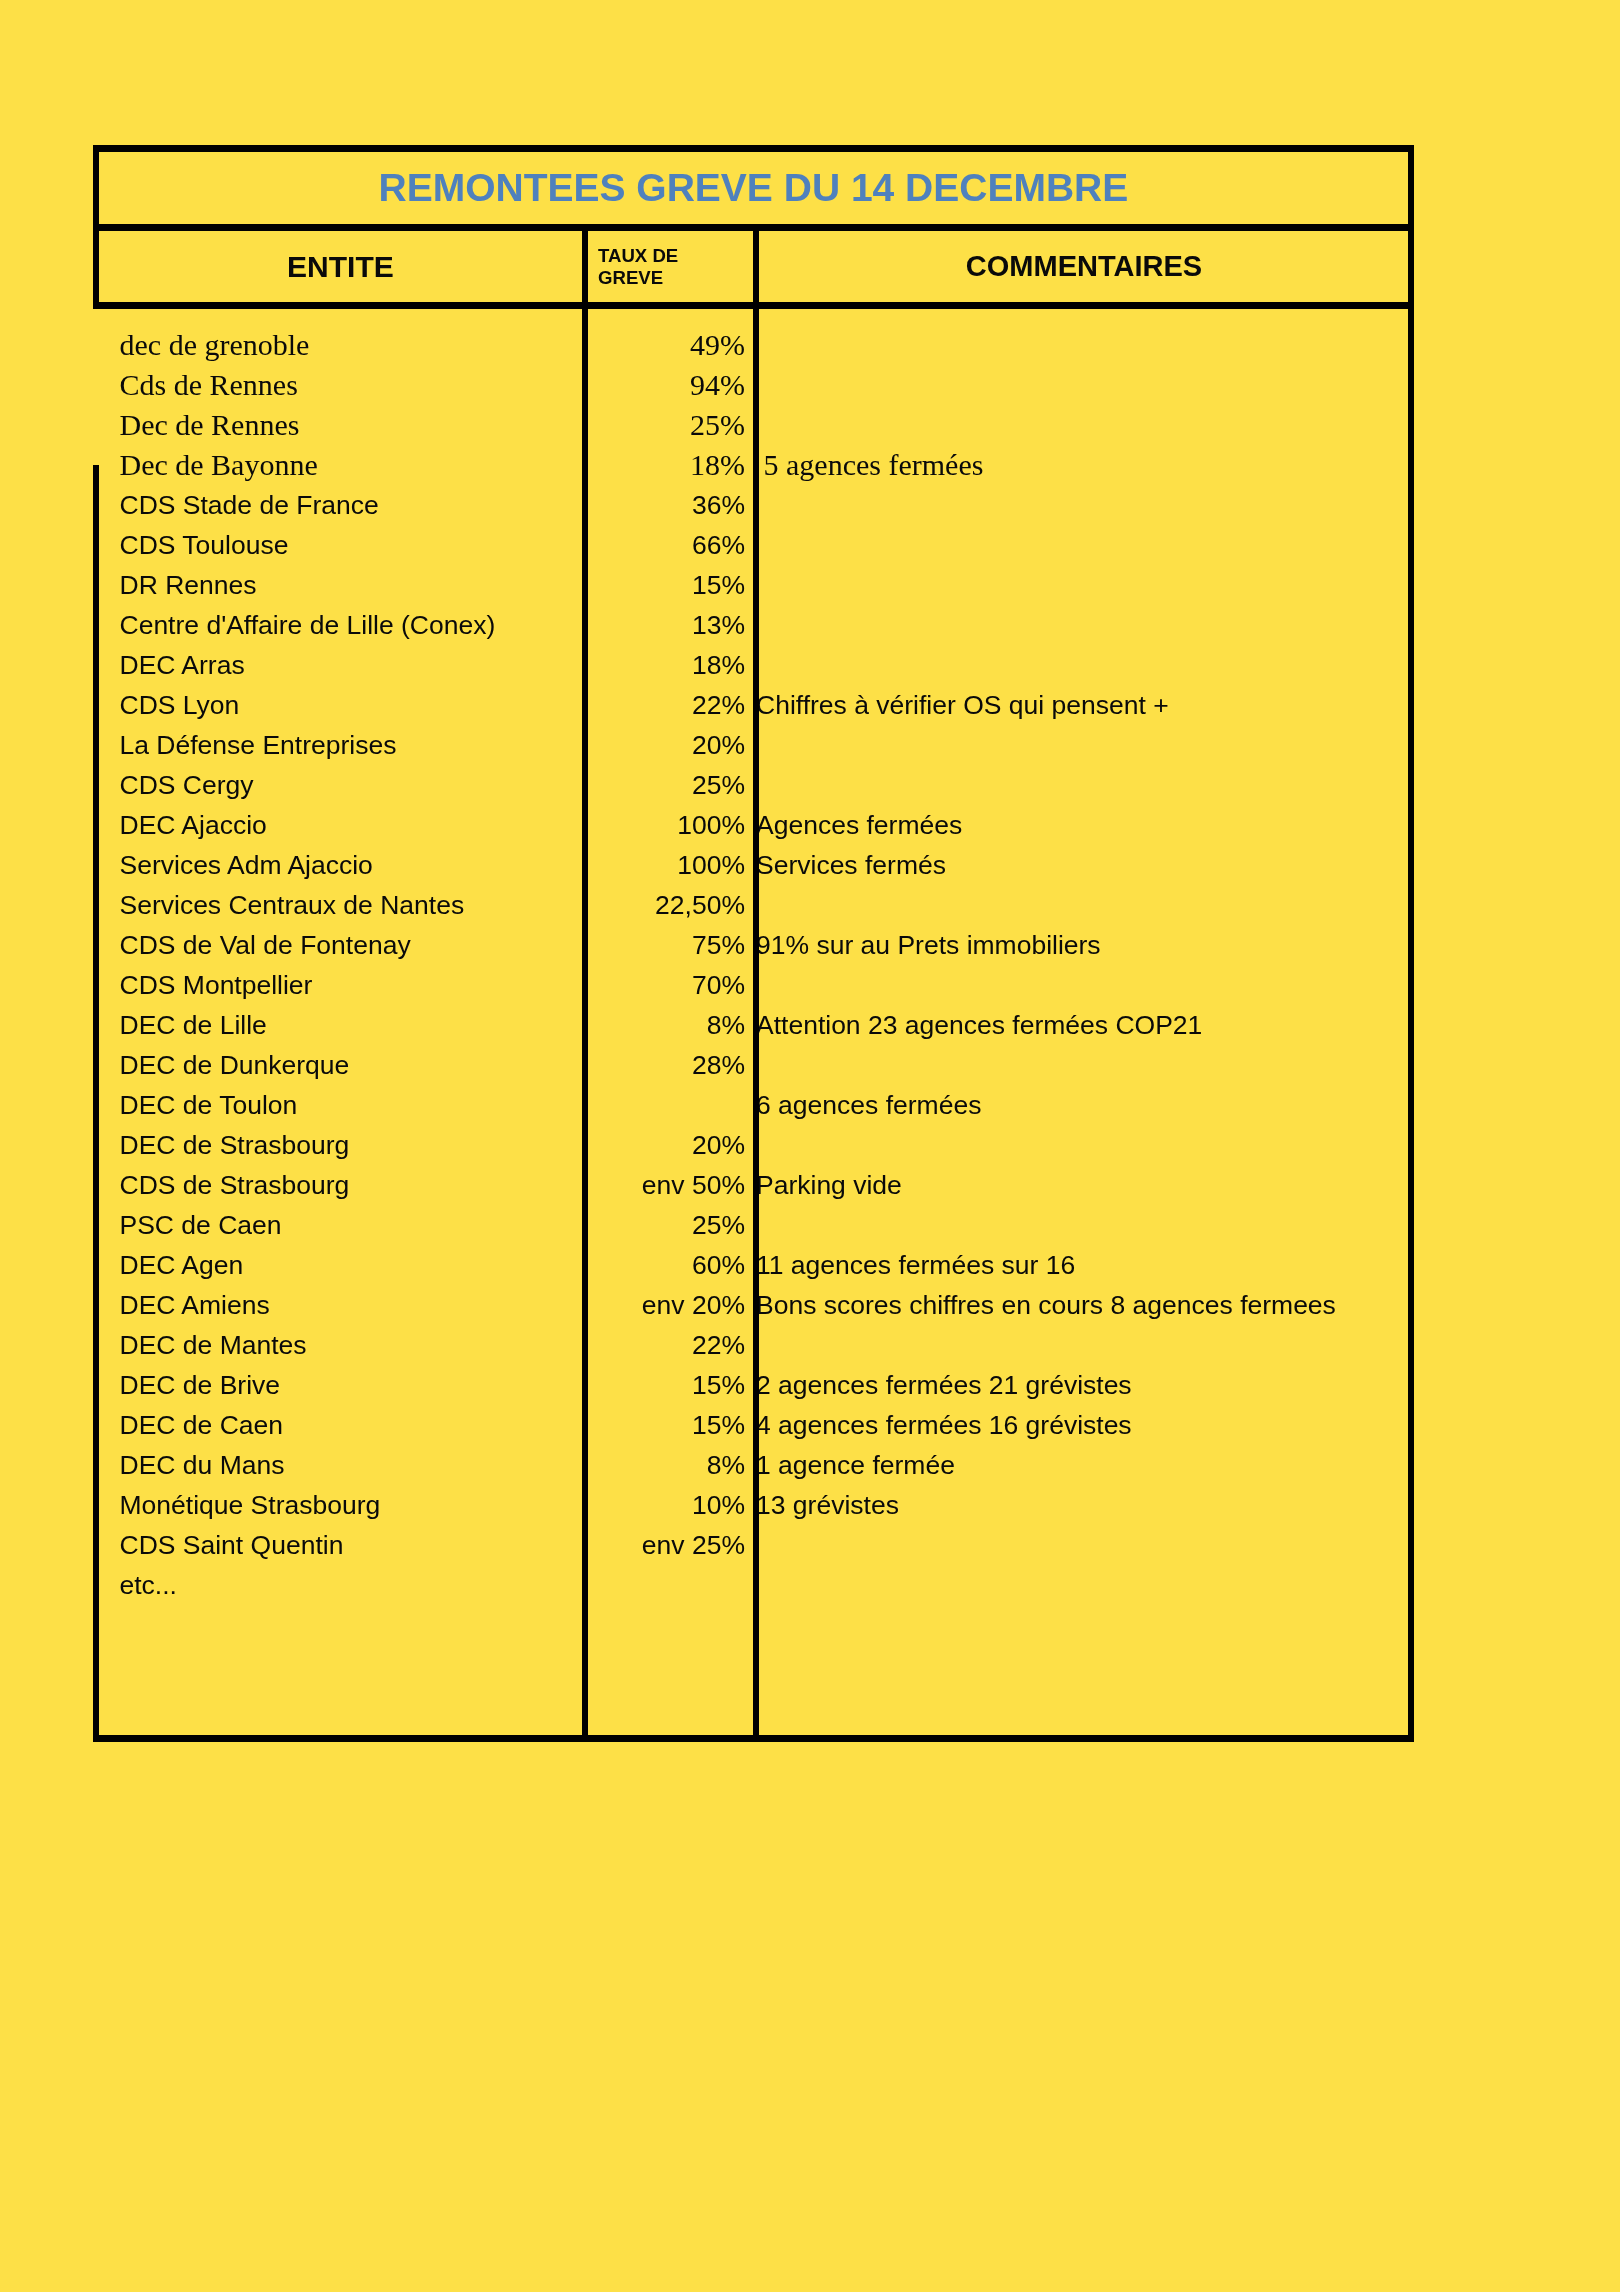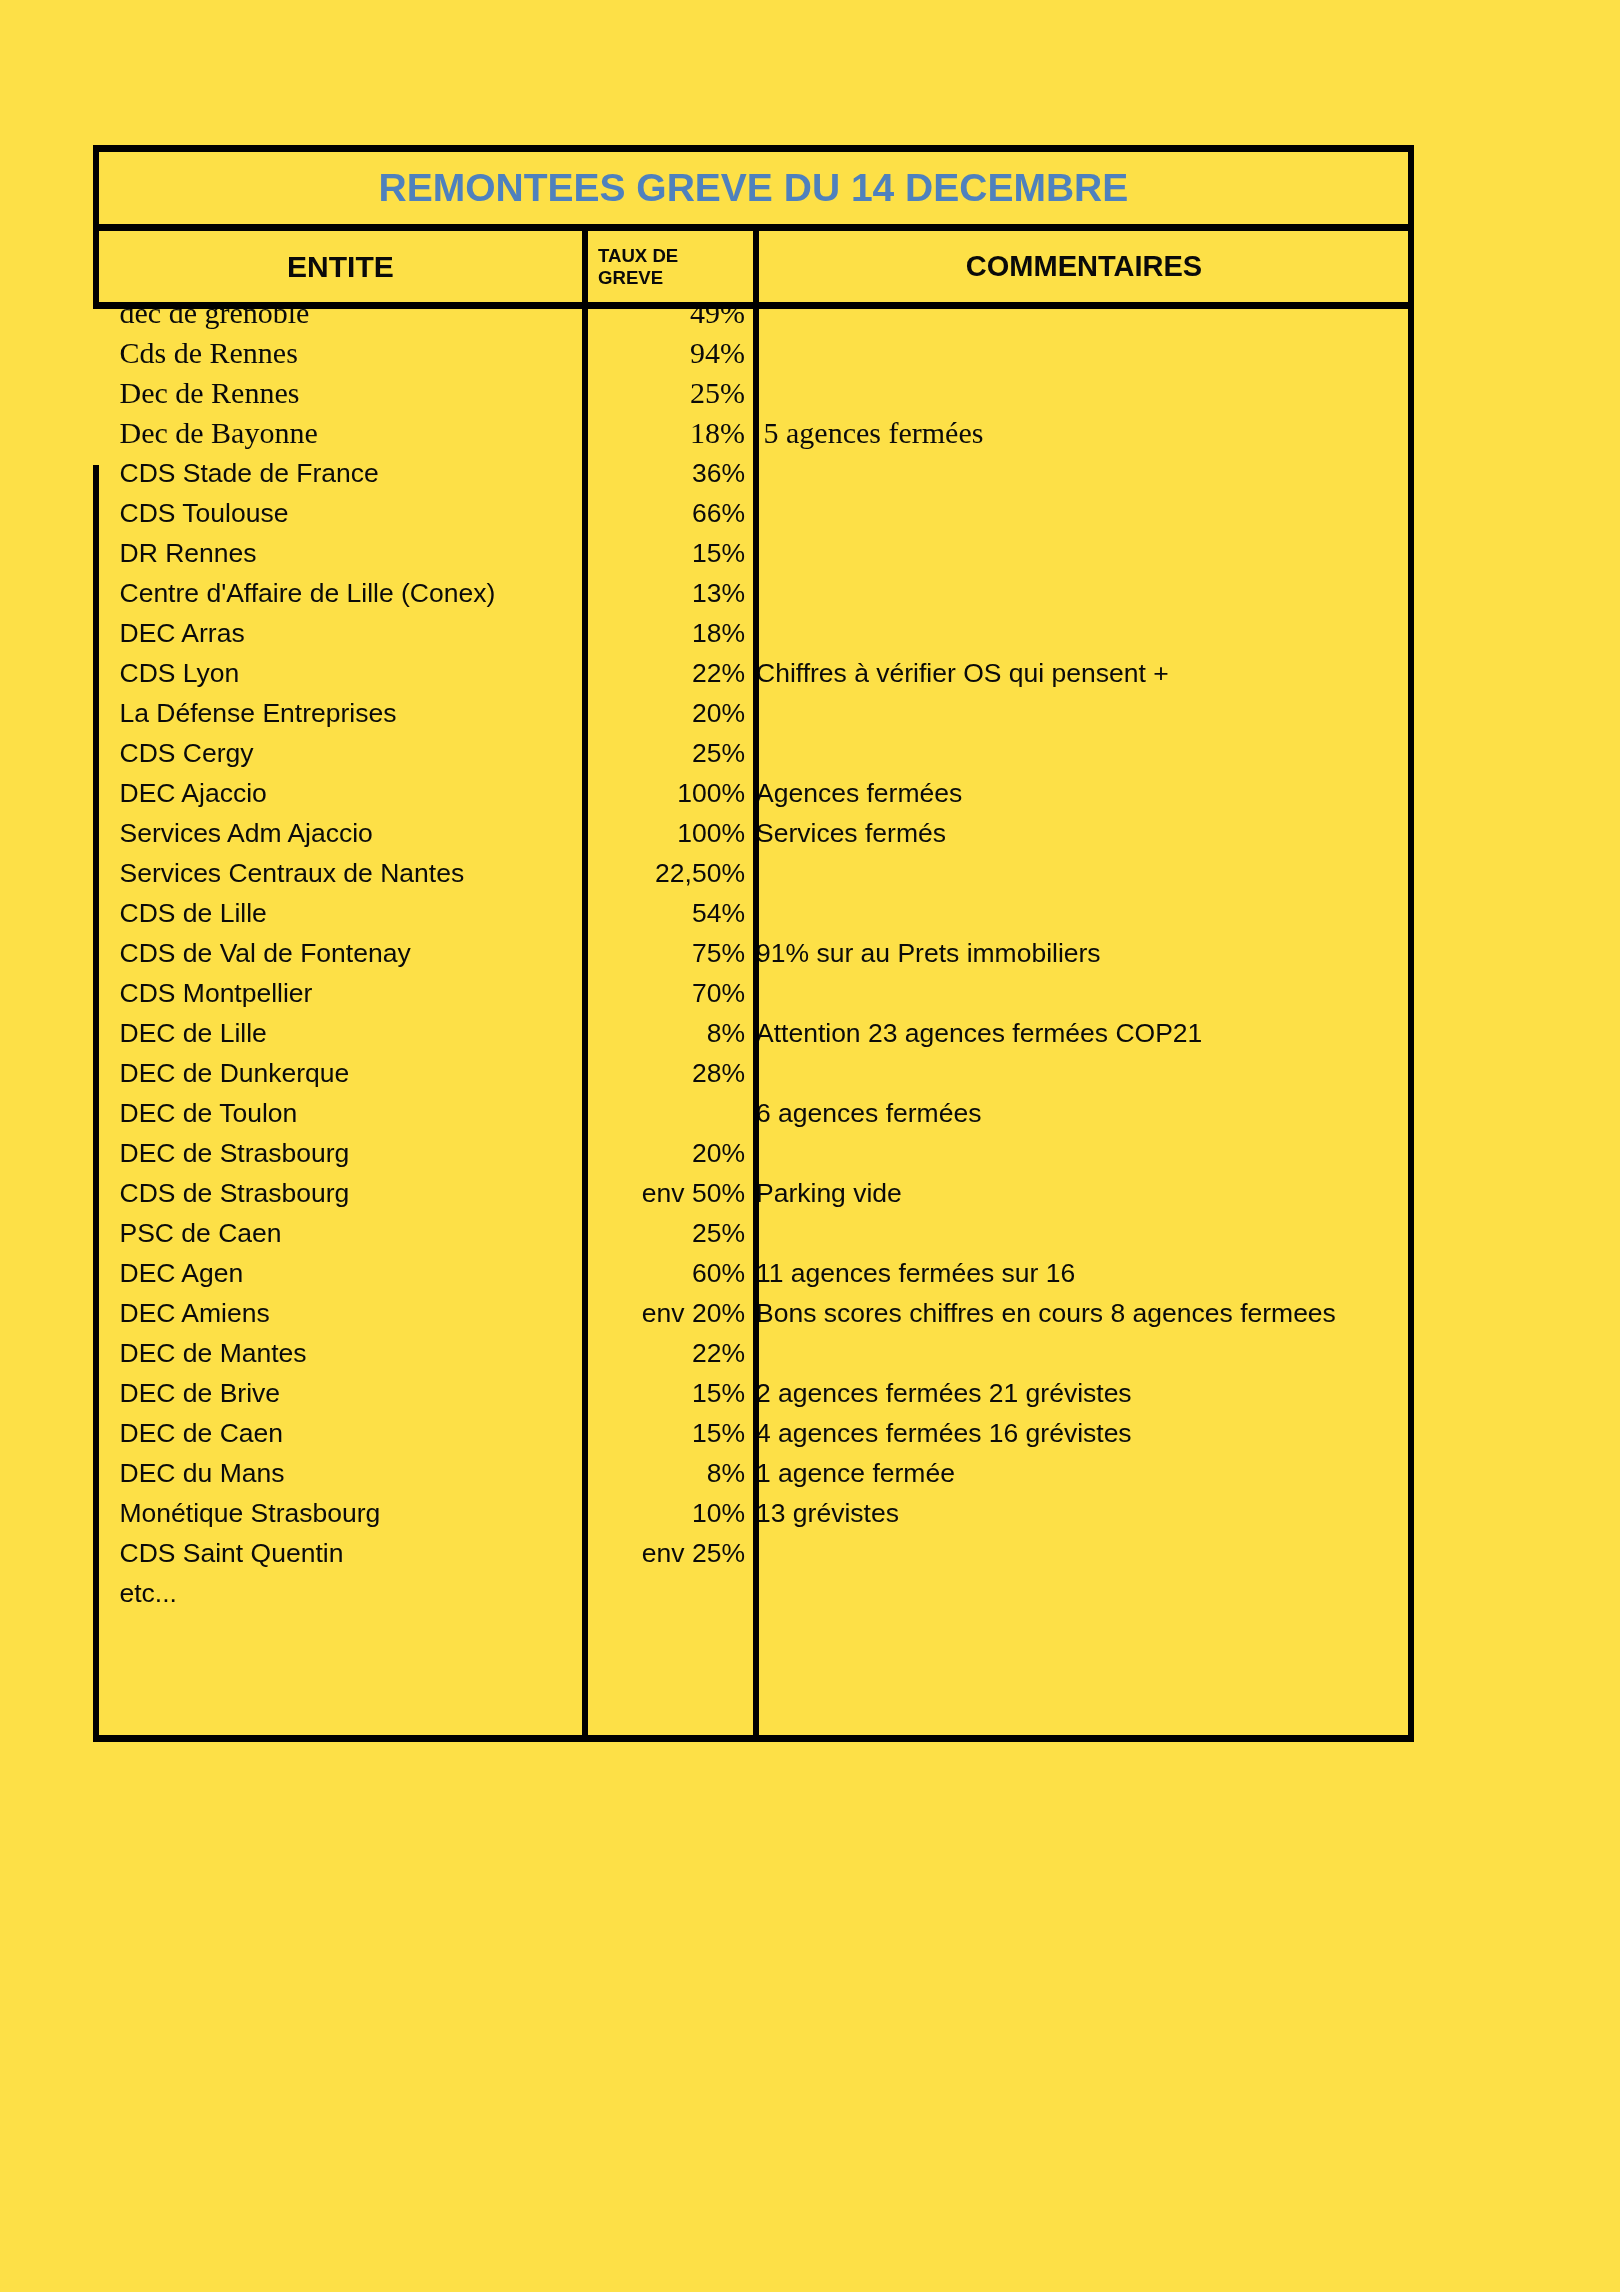--- a/index.html
+++ b/index.html
@@ -34,21 +34,21 @@
   }
   .hdr {
     position:absolute; top:86px; height:71px;
     display:flex; align-items:center; justify-content:center;
     font-weight:bold;
   }
   .hdr-ent  { left:5.9px;   width:483px; font-size:30px; }
   .hdr-taux { left:495px; width:150px; font-size:18.6px;margin-left:10px; }
   .hdr-comm { left:666px; width:650px; font-size:29px; }
 
-  .rows { position:absolute; left:0; top:148px; width:1383px; height:1426px; }
+  .rows { position:absolute; left:0; top:180px; width:1383px; height:1426px; }
   .trow { display:flex; height:40px; font-size:26.5px; }
   .trow.serif { font-family:"Liberation Serif", serif; font-size:30px; }
   .cell { display:flex; align-items:center; overflow:hidden; }
   .c1 { width:495px; padding-left:26.5px; box-sizing:border-box; }
   .c2 { width:165px; padding-right:8px; box-sizing:border-box; justify-content:flex-end; }
   .c2.center { justify-content:center; padding-right:0; }
   .c3 { width:650px; padding-left:3px; box-sizing:border-box; white-space:pre; }
 </style>
 </head>
 <body>
@@ -144,25 +144,20 @@
           <div class="cell c1">Services Adm Ajaccio</div>
           <div class="cell c2">100%</div>
           <div class="cell c3">Services fermés</div>
         </div>
         <div class="trow">
           <div class="cell c1">Services Centraux de Nantes</div>
           <div class="cell c2">22,50%</div>
           <div class="cell c3"></div>
         </div>
         <div class="trow">
-          <div class="cell c1">CDS de Lille</div>
-          <div class="cell c2">54%</div>
-          <div class="cell c3"></div>
-        </div>
-        <div class="trow">
           <div class="cell c1">CDS de Val de Fontenay</div>
           <div class="cell c2">75%</div>
           <div class="cell c3">91% sur au Prets immobiliers</div>
         </div>
         <div class="trow">
           <div class="cell c1">CDS Montpellier</div>
           <div class="cell c2">70%</div>
           <div class="cell c3"></div>
         </div>
         <div class="trow">

